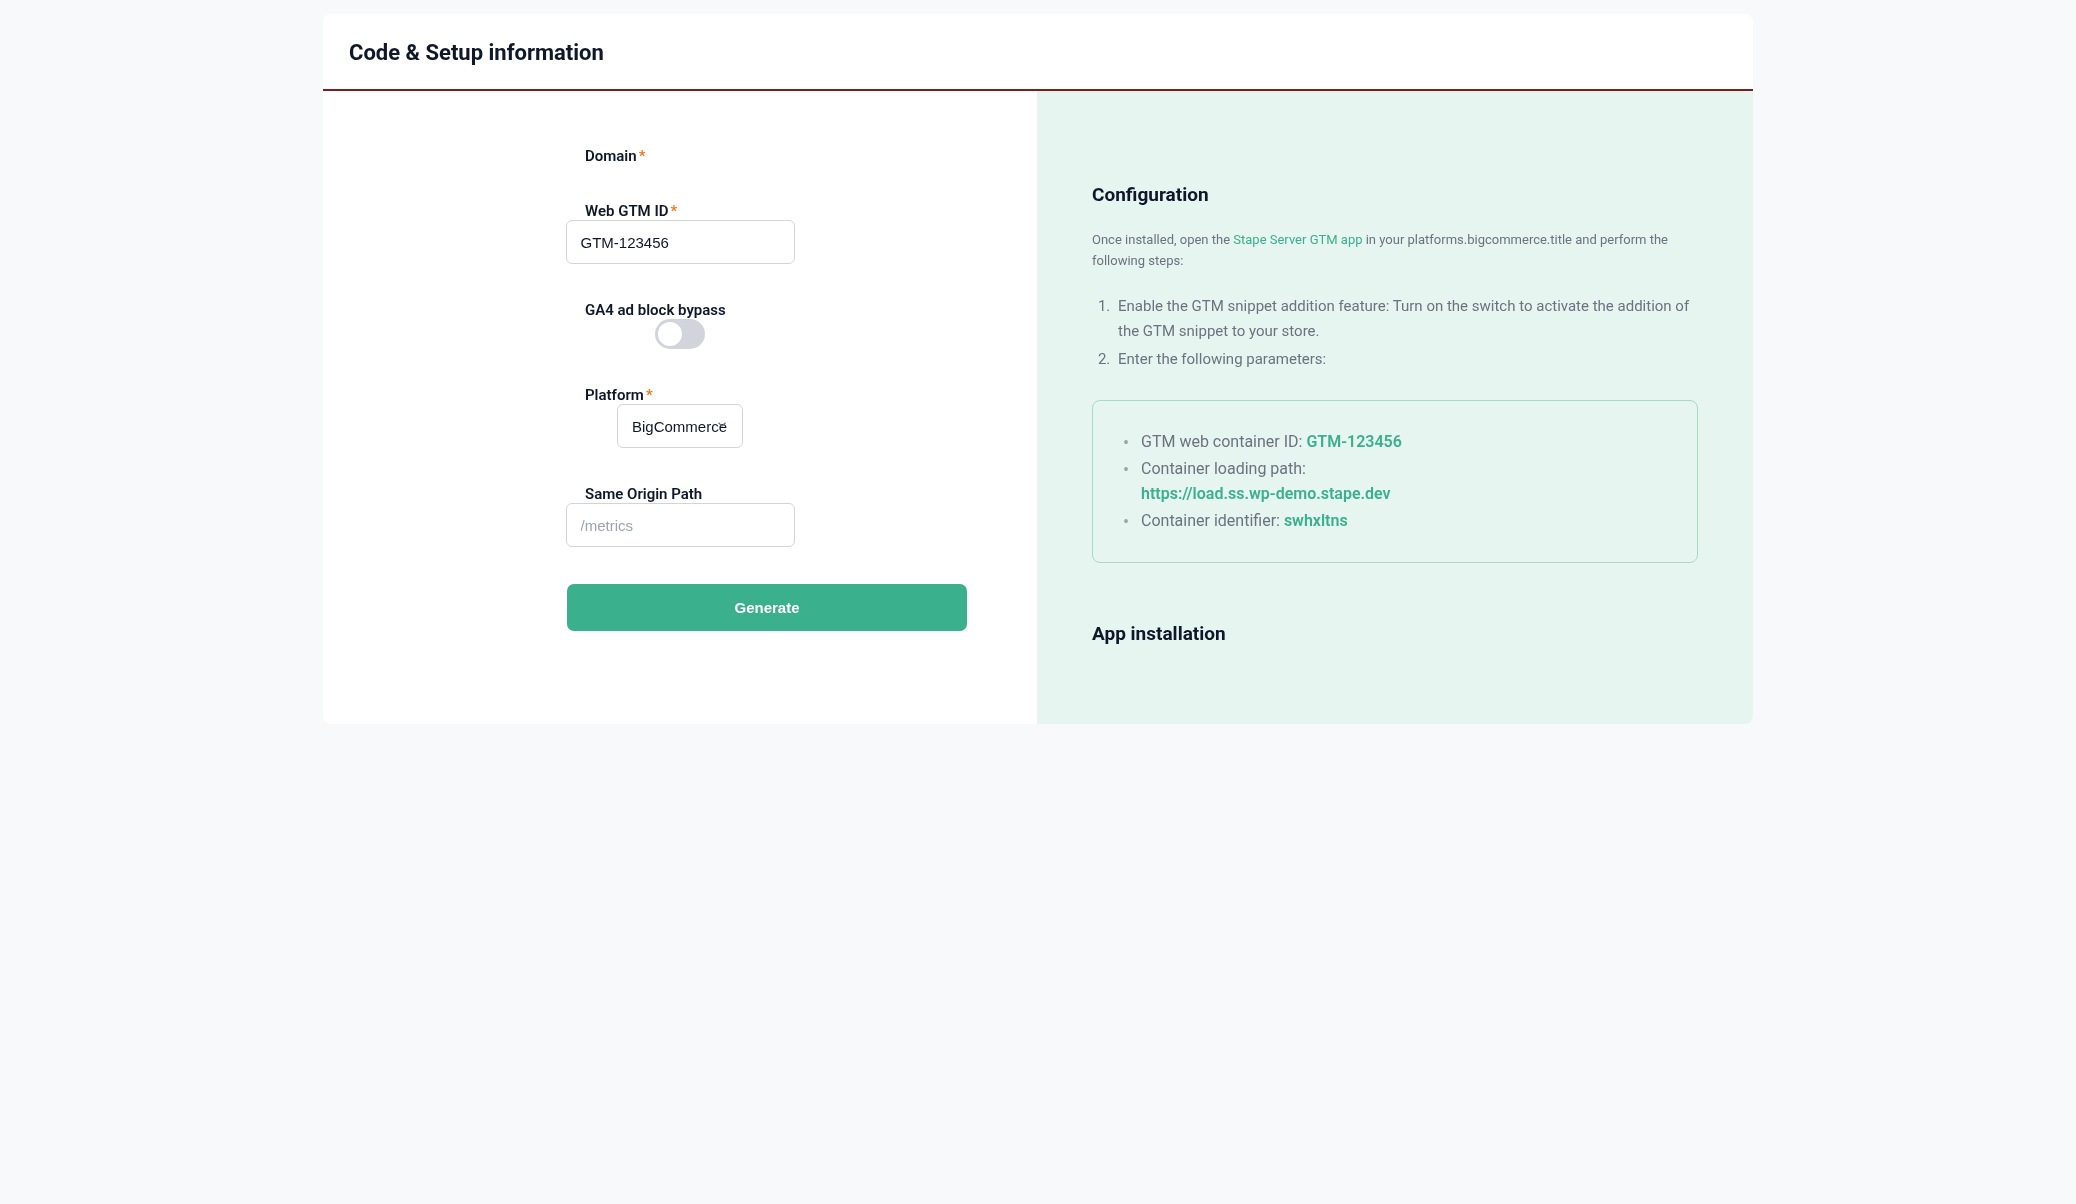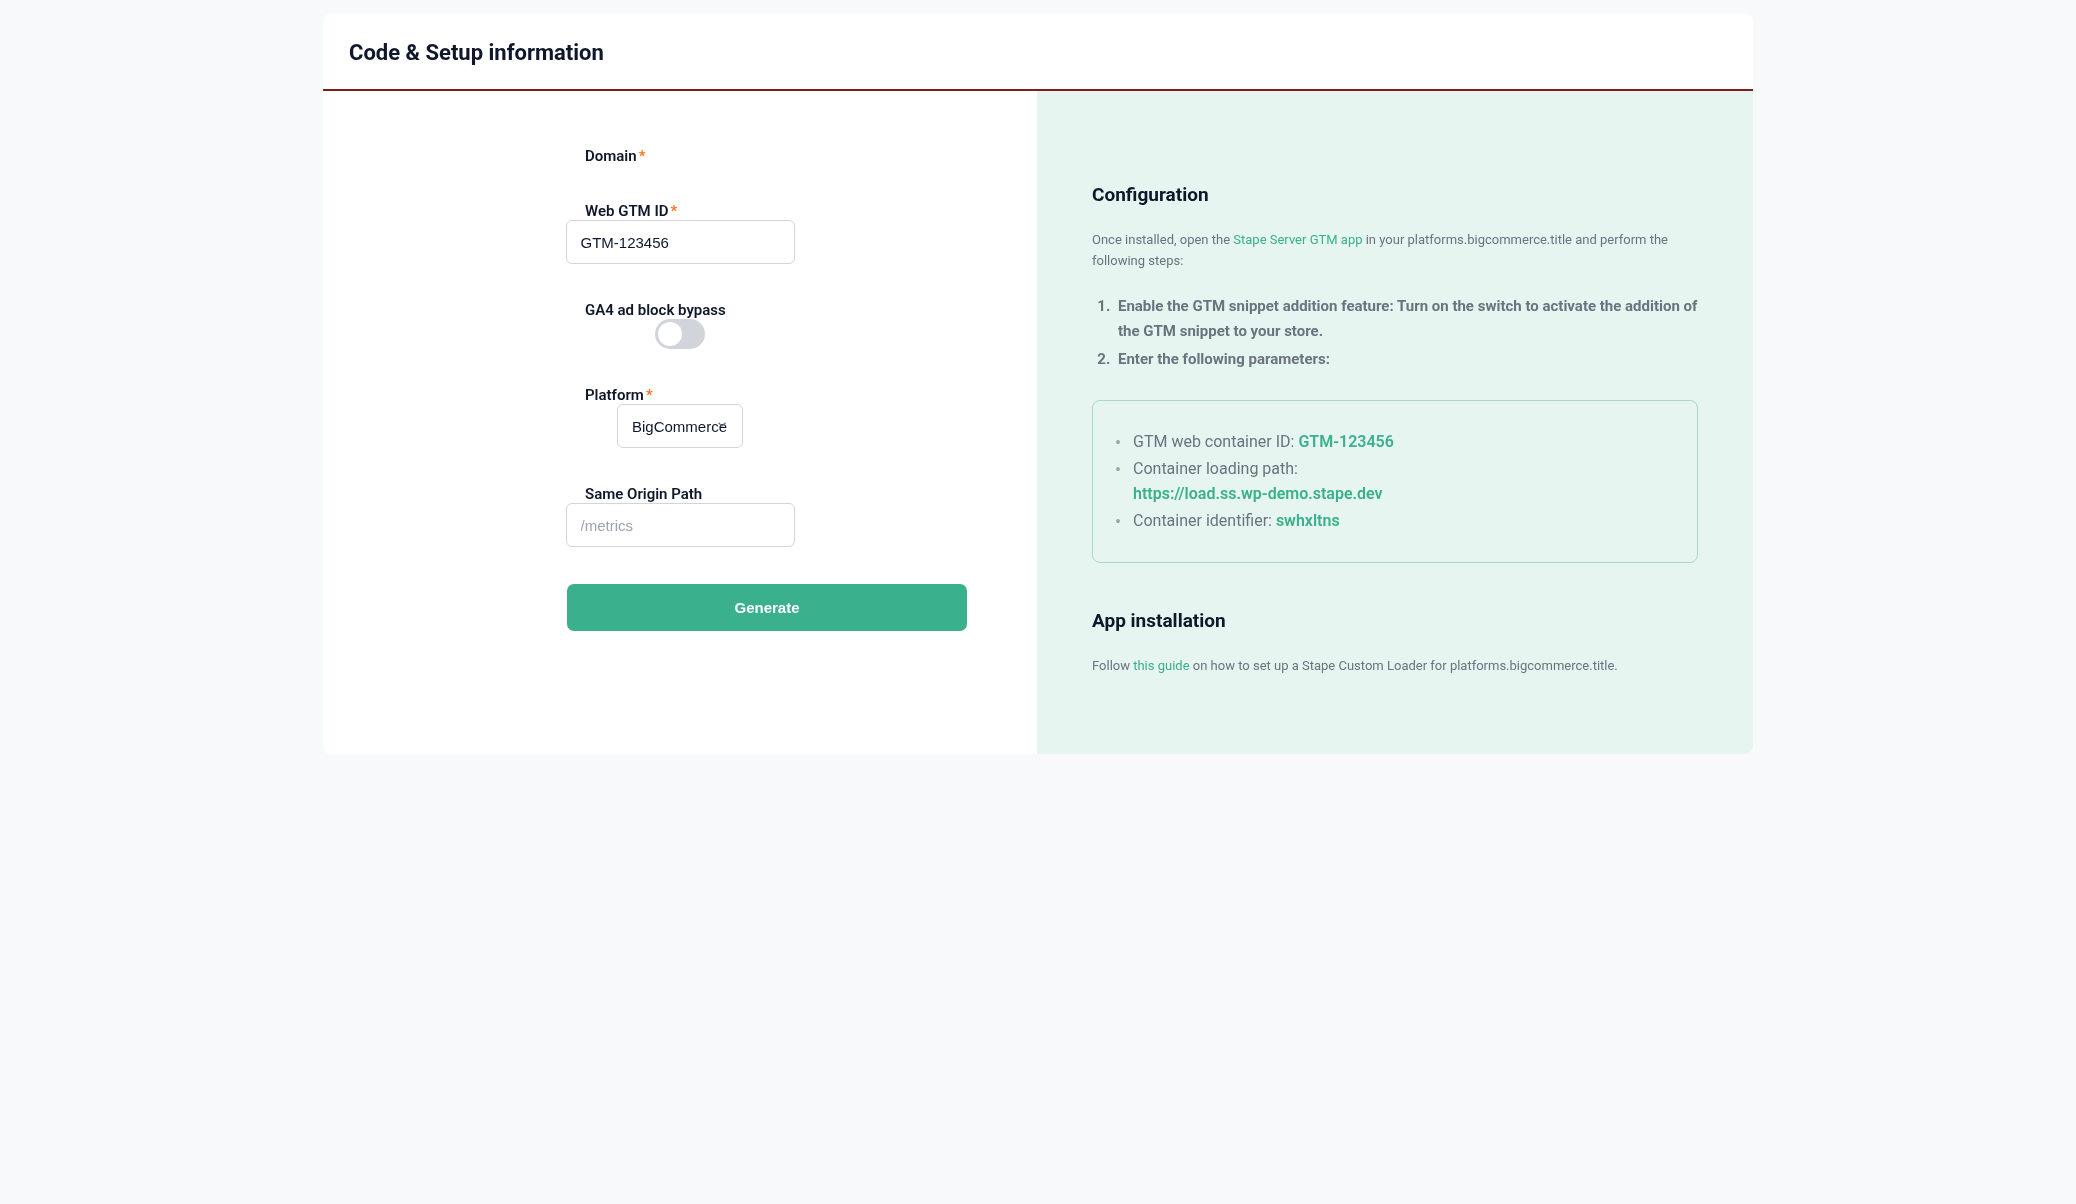--- a/index.html
+++ b/index.html
@@ -140,27 +140,26 @@
       list-style-position: outside;
       padding-left: 22px;
       font-size: 15px;
       line-height: 1.7;
       color: #6b7280;
       margin-bottom: 28px;
     }
     .info-ol li {
       padding-left: 4px;
       margin-bottom: 2px;
-      font-weight: bold;
     }
     .config-box {
       border: 1px solid #a7d9c7;
       border-radius: 8px;
-      padding: 28px 22px;
-      margin-bottom: 46px;
+      padding: 28px 30px;
+      margin-bottom: 59px;
     }
     .config-ul {
       list-style: none;
       padding: 0;
     }
     .config-ul li {
       position: relative;
       padding-left: 18px;
       font-size: 16px;
       line-height: 1.6;
@@ -262,19 +261,16 @@
             <span>Container loading path:</span><br>
             <span class="config-value">https://load.ss.wp-demo.stape.dev</span>
           </li>
           <li>
             <span>Container identifier: </span><span class="config-value">swhxltns</span>
           </li>
         </ul>
       </div>
 
       <h2 class="section-gap">App installation</h2>
-      <p class="info-text">
-        <span>Follow </span><a href="#" class="info-link">this guide</a><span> on how to set up a Stape Custom Loader for platforms.bigcommerce.title.</span>
-      </p>
     </div>
 
   </div>
 </div>
 
 </body></html>

